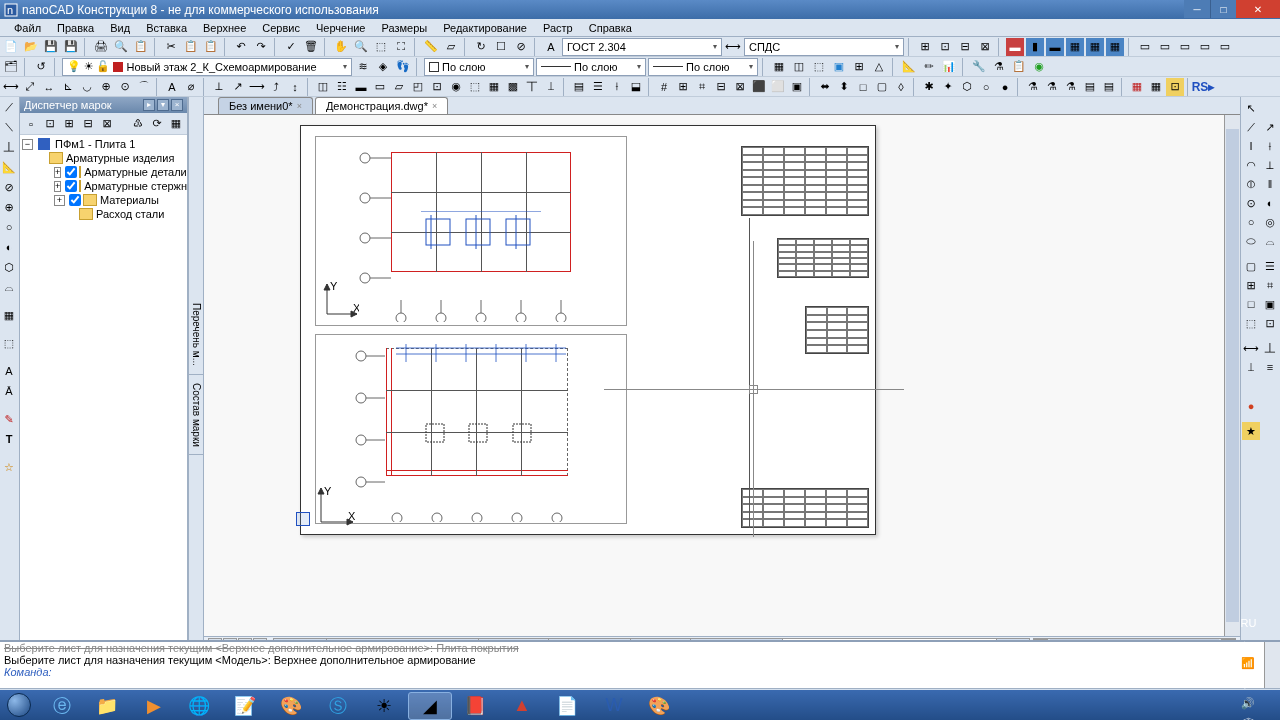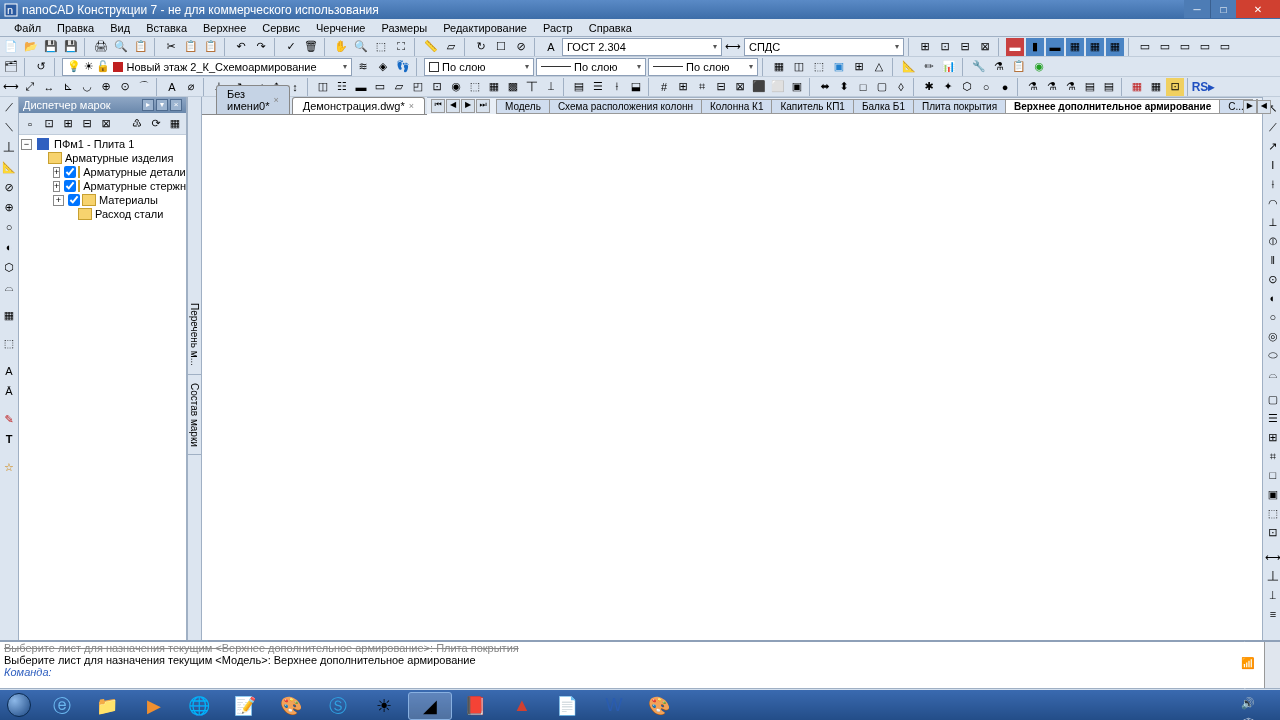--- a/index.html
+++ b/index.html
@@ -42,21 +42,21 @@
 .tree-item .exp { width: 11px; height: 11px; border: 1px solid #888; margin-right: 2px; text-align: center; line-height: 8px; font-size: 9px; cursor: pointer; }
 .tree-item .chk { width: 12px; height: 12px; margin: 0 2px; }
 .tree-item .folder { width: 14px; height: 12px; background: #f7d36e; border: 1px solid #c8a030; margin-right: 3px; }
 .tree-item.l1 { padding-left: 0; }
 .tree-item.l2 { padding-left: 16px; }
 .tree-item.l3 { padding-left: 32px; }
 
 .side-tabs { width: 16px; background: #dce5f0; display: flex; flex-direction: column; justify-content: center; border-right: 1px solid #a0b0c4; border-left: 1px solid #a0b0c4; }
 .side-tab { writing-mode: vertical-rl; padding: 8px 1px; font-size: 10px; cursor: pointer; border-bottom: 1px solid #a0b0c4; }
 
-.canvas-area { flex: 1; display: flex; flex-direction: row; background: #fff; position: relative; }
+.canvas-area { flex: 1; display: flex; flex-direction: column; background: #fff; position: relative; }
 .doc-tabs { height: 18px; background: #dce5f0; display: flex; align-items: flex-end; padding-left: 14px; border-bottom: 1px solid #888; }
 .doc-tab { padding: 2px 10px; background: #c5d3e5; border: 1px solid #888; border-bottom: none; margin-right: 2px; border-radius: 3px 3px 0 0; cursor: pointer; font-size: 10px; display: flex; align-items: center; gap: 4px; }
 .doc-tab.active { background: #ffffff; }
 .doc-tab .x { font-size: 9px; color: #888; }
 .canvas { flex: 1; background: #f8f8f8; position: relative; overflow: hidden; }
 
 .sheet { position: absolute; left: 96px; top: 10px; width: 576px; height: 410px; background: white; border: 1px solid #333; box-shadow: 2px 2px 4px rgba(0,0,0,0.2); }
 .frame { position: absolute; border: 1px solid #333; }
 .plan-grid { position: absolute; }
 .plan-grid .hline, .plan-grid .vline { position: absolute; background: #555; }
@@ -108,21 +108,21 @@
 </head>
 <body>
 
 <div class="titlebar">
   <span class="logo">
     <svg width="14" height="14">
         <rect x="1" y="1" width="12" height="12" fill="#2a5aa0" stroke="#fff" stroke-width="1"></rect>
         <text x="3" y="11" fill="#fff" font-size="9">n</text>
       </svg>
   </span>
-  <span class="title">nanoCAD Конструкции 7 - не для коммерческого использования</span>
+  <span class="title">nanoCAD Конструкции 8 - не для коммерческого использования</span>
   <div class="winbtns">
     <div class="winbtn min">─</div>
     <div class="winbtn max">□</div>
     <div class="winbtn close">✕</div>
   </div>
 </div>
 
 <div class="menubar">
   <span>Файл</span>
   <span>Правка</span>

